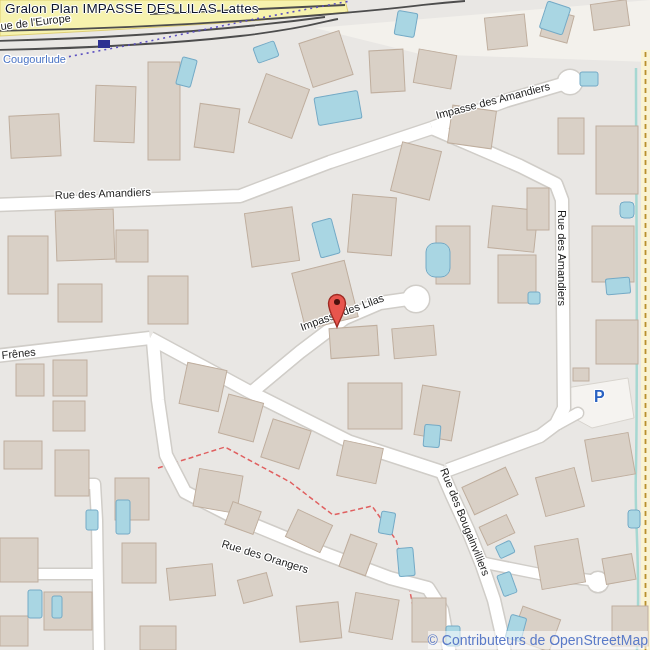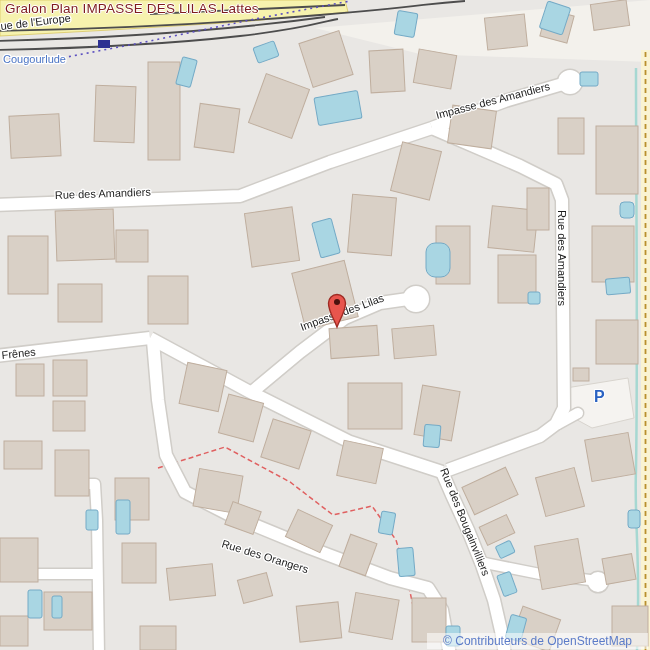--- a/index.html
+++ b/index.html
@@ -3,25 +3,25 @@
 <meta charset="utf-8">
 <style>
   html,body{margin:0;padding:0;background:#fff;}
   .stage{position:relative;width:650px;height:650px;overflow:hidden;
          font-family:"Liberation Sans",sans-serif;background:#e9e7e4;}
   svg{position:absolute;left:0;top:0;display:block;}
   svg text{font-family:"Liberation Sans",sans-serif;font-size:11px;fill:#1d1d1d;
            paint-order:stroke;stroke:#ffffff;stroke-width:2.6px;stroke-linejoin:round;}
   svg text.blue{fill:#4a74c4;}
   svg text.pk{font-size:16px;font-weight:bold;fill:#2a62c2;stroke-width:2px;}
-  .map-title{position:absolute;left:5px;top:1px;font-size:13.5px;color:#7f1d1d;
+  .map-title{position:absolute;left:5px;top:1px;font-size:13.5px;color:#0f172a;
              letter-spacing:.2px;white-space:nowrap;z-index:5;
              text-shadow:-1px 0 #fff,1px 0 #fff,0 -1px #fff,0 1px #fff,0 0 3px #fff;}
-  .attribution{position:absolute;right:2px;bottom:1px;z-index:5;font-size:12px;
-               color:#5b7bc8;background:rgba(255,255,255,.55);padding:1px 16px;white-space:nowrap;}
+  .attribution{position:absolute;right:2px;bottom:1px;z-index:5;font-size:14px;
+               color:#5b7bc8;background:rgba(255,255,255,.55);padding:1px 0;white-space:nowrap;}
   .bld{fill:#d9d0c6;stroke:#bfae9e;stroke-width:1;}
   .pool{fill:#a9d6e3;stroke:#74aac6;stroke-width:1;}
   .rd-c{fill:none;stroke:#d0cdc8;stroke-width:15;stroke-linejoin:round;}
   .rd{fill:none;stroke:#ffffff;stroke-width:12;stroke-linejoin:round;}
   .rd-thin-c{fill:none;stroke:#d0cdc8;stroke-width:13;stroke-linejoin:round;stroke-linecap:round;}
   .rd-thin{fill:none;stroke:#ffffff;stroke-width:10;stroke-linejoin:round;stroke-linecap:round;}
   .rail{fill:none;stroke:#4d4d4d;stroke-width:1.8;}
 </style>
 </head>
 <body>

